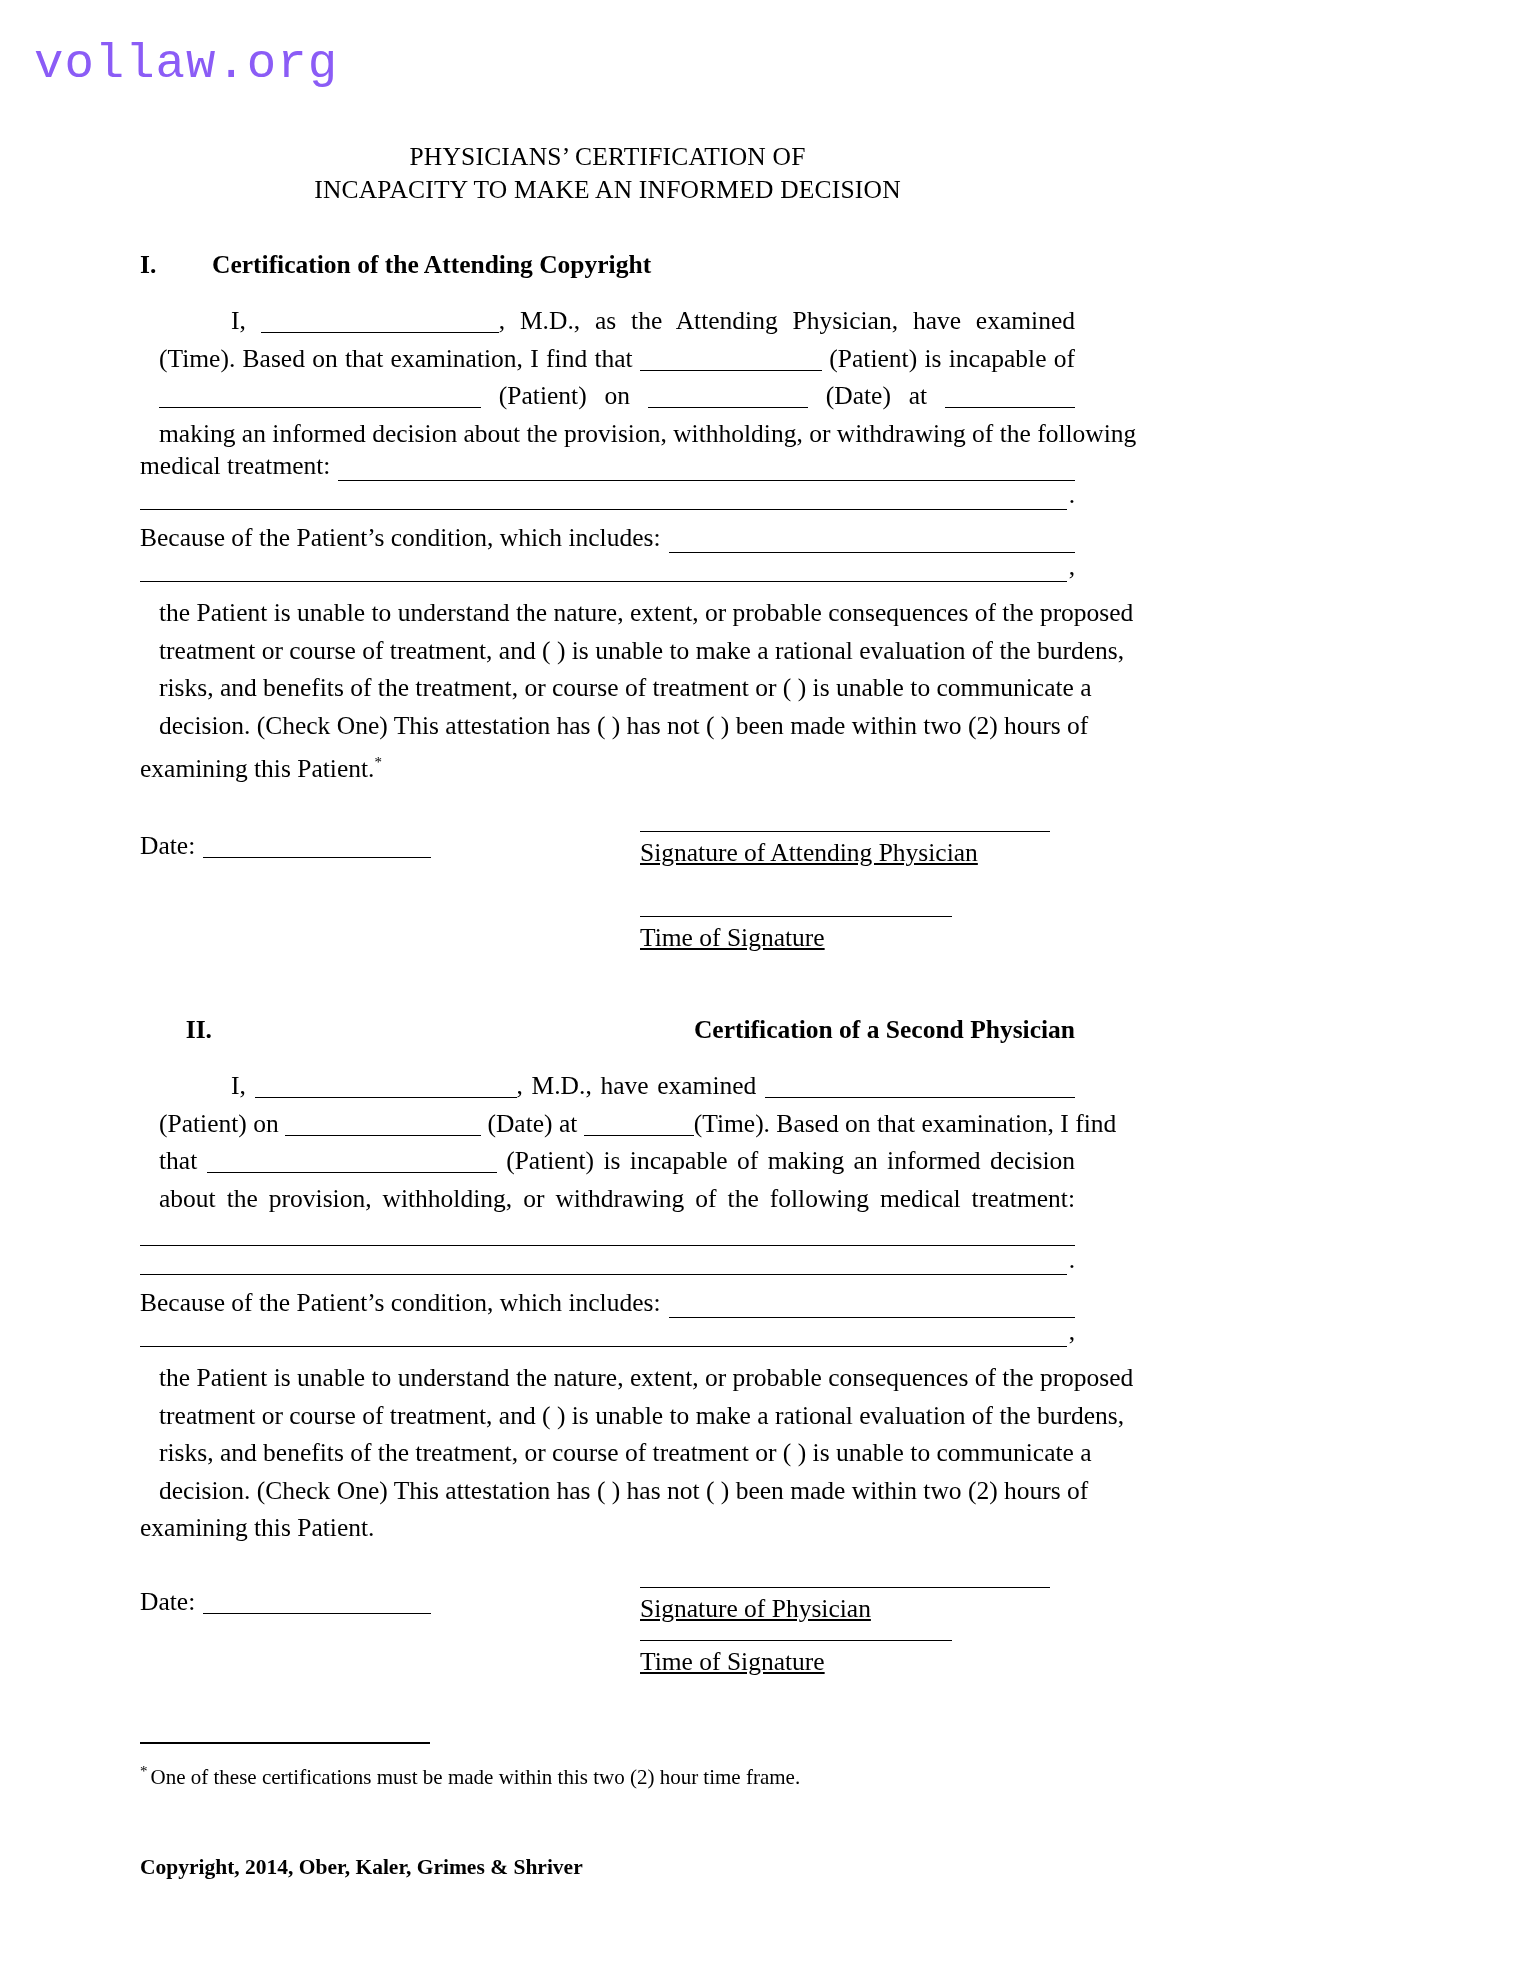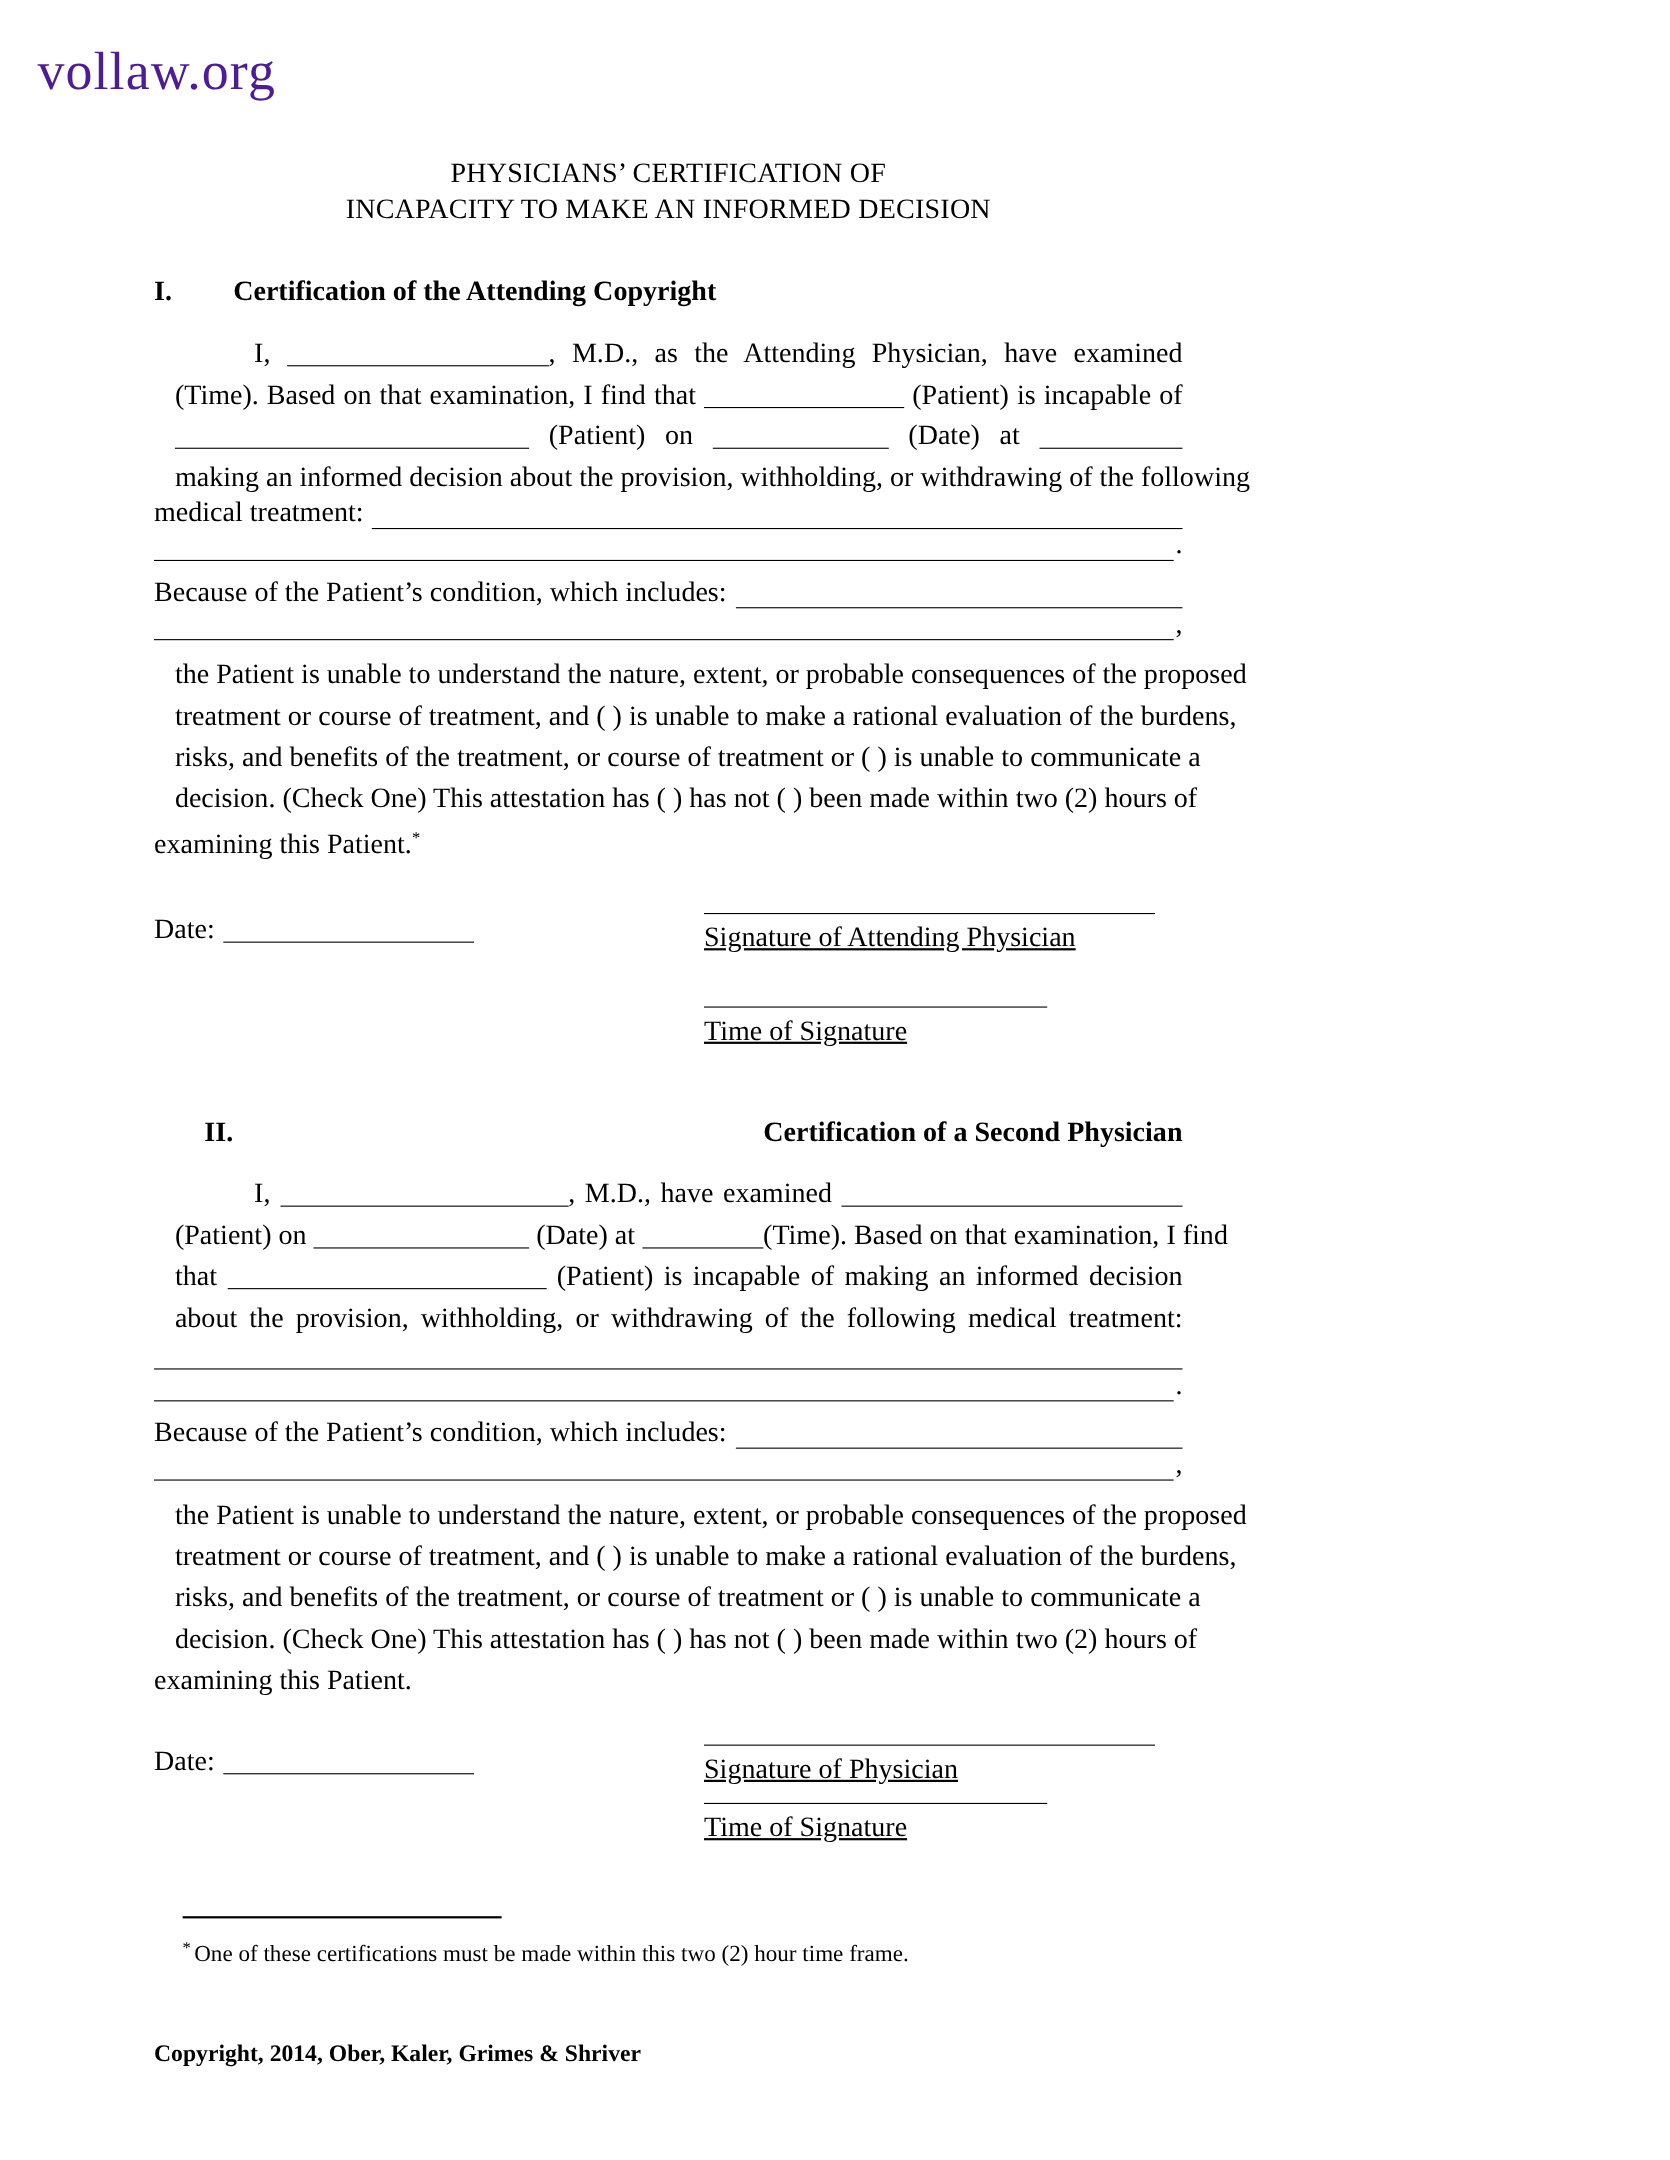--- a/index.html
+++ b/index.html
@@ -21,24 +21,24 @@
     width: 1518px;
     height: 1964px;
     box-sizing: border-box;
   }
 
   
   .watermark {
     position: absolute;
     left: 34px;
     top: 36px;
-    font-family: Liberation Serif, serif;
+    font-family: Liberation Mono, monospace;
     font-size: 49px;
     letter-spacing: 1px;
-    color: #4c1d95;
+    color: #8b5cf6;
     white-space: nowrap;
   }
 
   
   .content {
     position: absolute;
     left: 140px;
     top: 140px;
     width: 935px;
   }
@@ -146,21 +146,20 @@
     text-decoration: underline;
   }
   .sig-gap { height: 44px; }
 
   
   .footnote-area {
     position: absolute;
     left: 140px;
     top: 1742px;
     width: 935px;
-    margin-left: 26px;
   }
   .footnote-rule {
     width: 290px;
     border-bottom: 2.6px solid #000;
     height: 0;
   }
   .footnote-text {
     margin-top: 13px;
     font-size: 21px;
     line-height: 28px;

